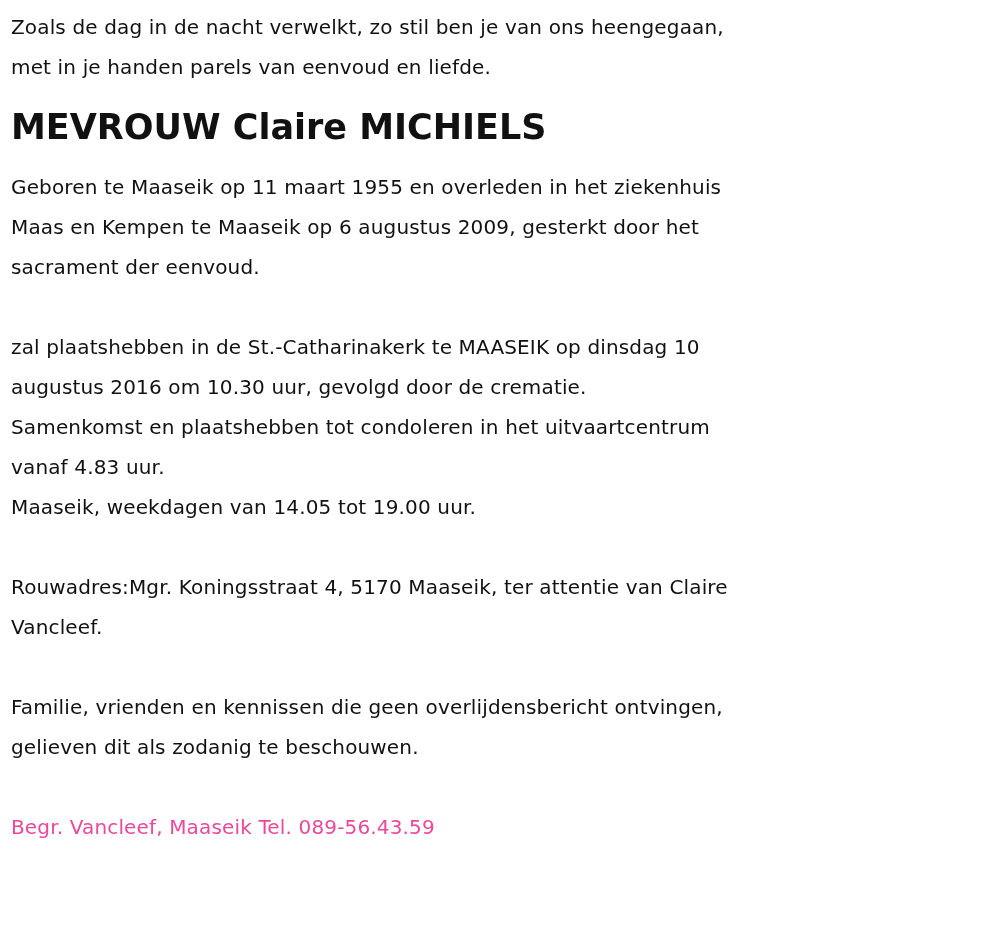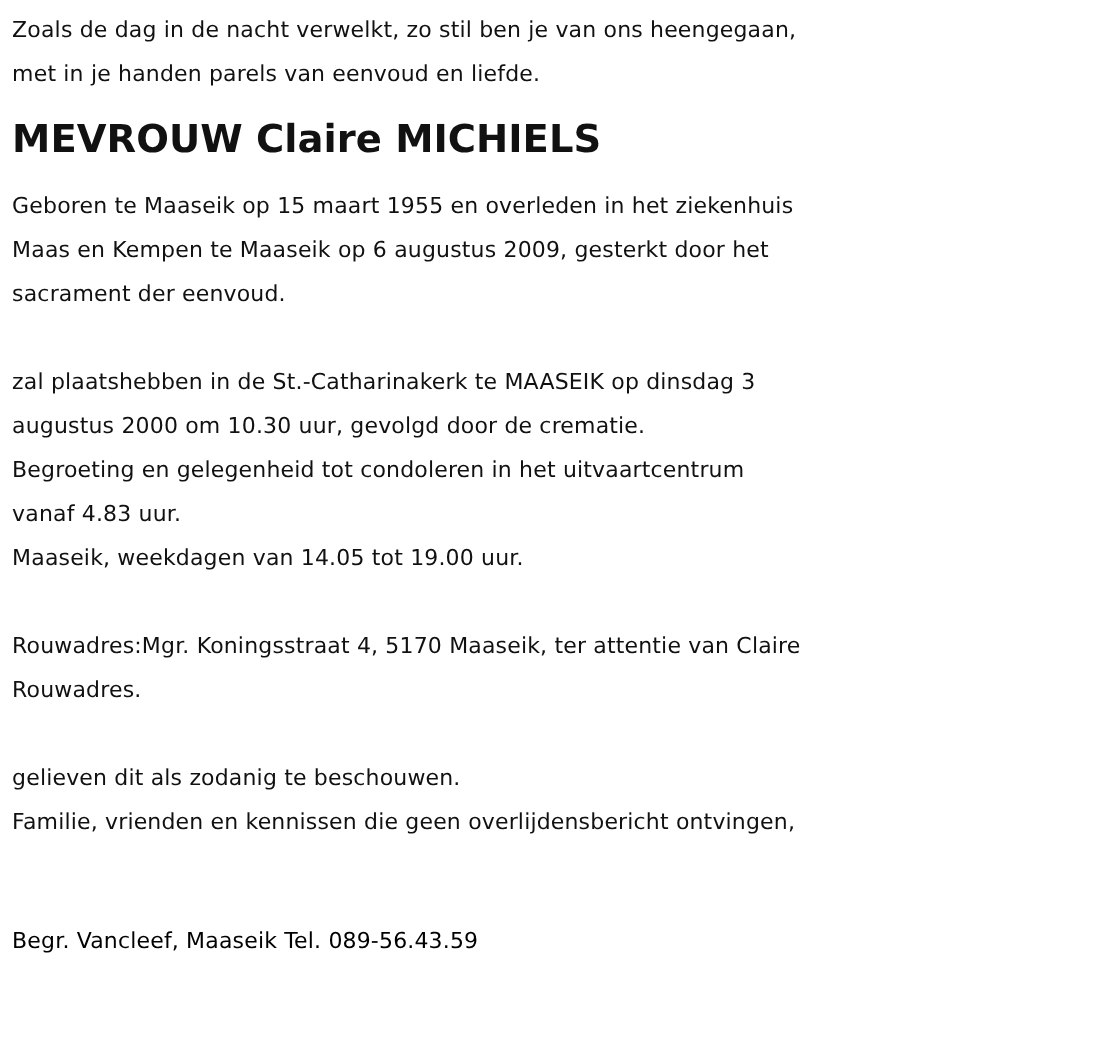--- a/index.html
+++ b/index.html
@@ -45,65 +45,64 @@
       height: 80px;
       position: relative;
     }
     .title-wrap .title {
       position: absolute;
       left: 0;
       top: 20px;
       margin: 0;
     }
     .footer {
-      color: #000000;
-      margin-top: 28px;
+      color: #ec4899;
     }
   </style>
 </head>
 <body>
 
 <div class="page">
 
   <div>
     <div class="line">Zoals de dag in de nacht verwelkt, zo stil ben je van ons heengegaan,</div>
     <div class="line">met in je handen parels van eenvoud en liefde.</div>
   </div>
 
   <div class="title-wrap">
     <h1 class="title">MEVROUW Claire MICHIELS</h1>
   </div>
 
   <div>
-    <div class="line">Geboren te Maaseik op 15 maart 1955 en overleden in het ziekenhuis</div>
+    <div class="line">Geboren te Maaseik op 11 maart 1955 en overleden in het ziekenhuis</div>
     <div class="line">Maas en Kempen te Maaseik op 6 augustus 2009, gesterkt door het</div>
     <div class="line">sacrament der eenvoud.</div>
   </div>
 
   <div class="blank"></div>
 
   <div>
-    <div class="line">zal plaatshebben in de St.-Catharinakerk te MAASEIK op dinsdag 3</div>
-    <div class="line">augustus 2000 om 10.30 uur, gevolgd door de crematie.</div>
-    <div class="line">Begroeting en gelegenheid tot condoleren in het uitvaartcentrum</div>
+    <div class="line">zal plaatshebben in de St.-Catharinakerk te MAASEIK op dinsdag 10</div>
+    <div class="line">augustus 2016 om 10.30 uur, gevolgd door de crematie.</div>
+    <div class="line">Samenkomst en plaatshebben tot condoleren in het uitvaartcentrum</div>
     <div class="line">vanaf 4.83 uur.</div>
     <div class="line">Maaseik, weekdagen van 14.05 tot 19.00 uur.</div>
   </div>
 
   <div class="blank"></div>
 
   <div>
     <div class="line">Rouwadres:Mgr. Koningsstraat 4, 5170 Maaseik, ter attentie van Claire</div>
-    <div class="line">Rouwadres.</div>
+    <div class="line">Vancleef.</div>
   </div>
 
   <div class="blank"></div>
 
   <div>
+    <div class="line">Familie, vrienden en kennissen die geen overlijdensbericht ontvingen,</div>
     <div class="line">gelieven dit als zodanig te beschouwen.</div>
-    <div class="line">Familie, vrienden en kennissen die geen overlijdensbericht ontvingen,</div>
   </div>
 
   <div class="blank"></div>
 
   <div class="line footer">Begr. Vancleef, Maaseik Tel. 089-56.43.59</div>
 
 </div>
 
 </body></html>

